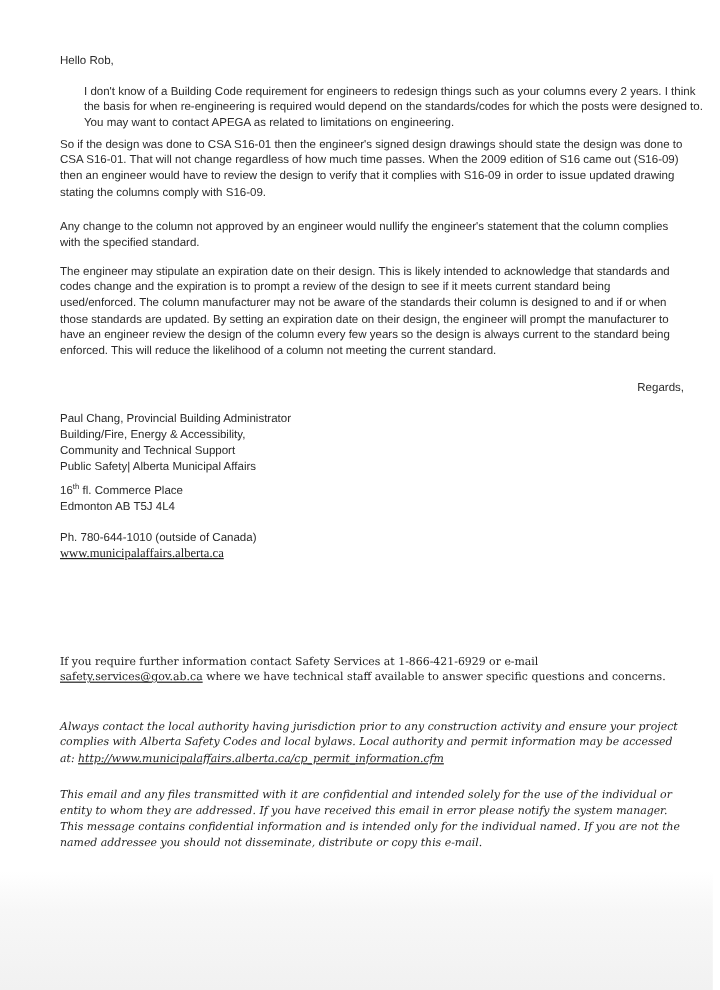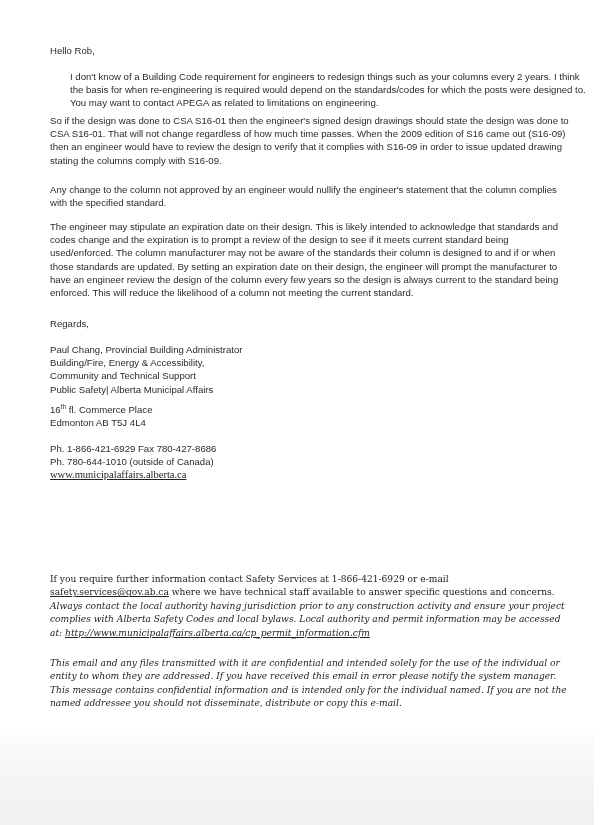--- a/index.html
+++ b/index.html
@@ -29,21 +29,21 @@
       line-height: 13.4px;
       color: #222;
     }
     .block { position: absolute; left: 50px; width: 520px; margin: 0; }
     p { margin: 0; }
     .greeting { top: 44px; }
     .p1 { top: 70px; margin-left: 20px; }
     .p2 { top: 114px; }
     .p3 { top: 183px; }
     .p4 { top: 220px; }
-    .regards { top: 317px; }
+    .regards { top: 317px; text-align: right; }
     .sig { top: 343px; }
     .addr { top: 403px; }
     .phones { top: 442px; }
     .url1 {
       font-family: "Liberation Serif", "DejaVu Serif", serif;
       font-size: 10.5px;
       text-decoration: underline;
       color: #222;
     }
     .logo {
@@ -73,21 +73,21 @@
     }
     .logo .gov {
       position: absolute;
       left: 33px;
       top: 41px;
       font-family: "Liberation Sans", "DejaVu Sans", sans-serif;
       font-size: 12.5px;
       color: #333;
       letter-spacing: 0.3px;
     }
-    .contact { top: 573px; }
+    .contact { top: 546px; }
     .authority { top: 600px; font-style: italic; }
     .confidential { top: 657px; font-style: italic; }
     .u { text-decoration: underline; }
     sup { font-size: 6.5px; line-height: 0; }
   </style>
 </head>
 <body>
 
 <div class="page">
 
@@ -109,21 +109,20 @@
     <div>Community and Technical Support</div>
     <div>Public Safety| Alberta Municipal Affairs</div>
   </div>
 
   <div class="block sans addr">
     <div><span>16</span><sup>th</sup><span> fl. Commerce Place</span></div>
     <div>Edmonton AB T5J 4L4</div>
   </div>
 
   <div class="block sans phones">
-    <div>Ph. 1-866-421-6929 Fax 780-427-8686</div>
     <div>Ph. 780-644-1010 (outside of Canada)</div>
     <div class="url1">www.municipalaffairs.alberta.ca</div>
   </div>
 
 
   <p class="block serif contact"><span>If you require further information contact Safety Services at 1-866-421-6929 or e-mail </span><span class="u">safety.services@gov.ab.ca</span><span> where we have technical staff available to answer specific questions and concerns.</span></p>
 
   <p class="block serif authority"><span>Always contact the local authority having jurisdiction prior to any construction activity and ensure your project complies with Alberta Safety Codes and local bylaws. Local authority and permit information may be accessed at: </span><span class="u">http://www.municipalaffairs.alberta.ca/cp_permit_information.cfm</span></p>
 
   <p class="block serif confidential">This email and any files transmitted with it are confidential and intended solely for the use of the individual or entity to whom they are addressed. If you have received this email in error please notify the system manager. This message contains confidential information and is intended only for the individual named. If you are not the named addressee you should not disseminate, distribute or copy this e-mail.</p>

